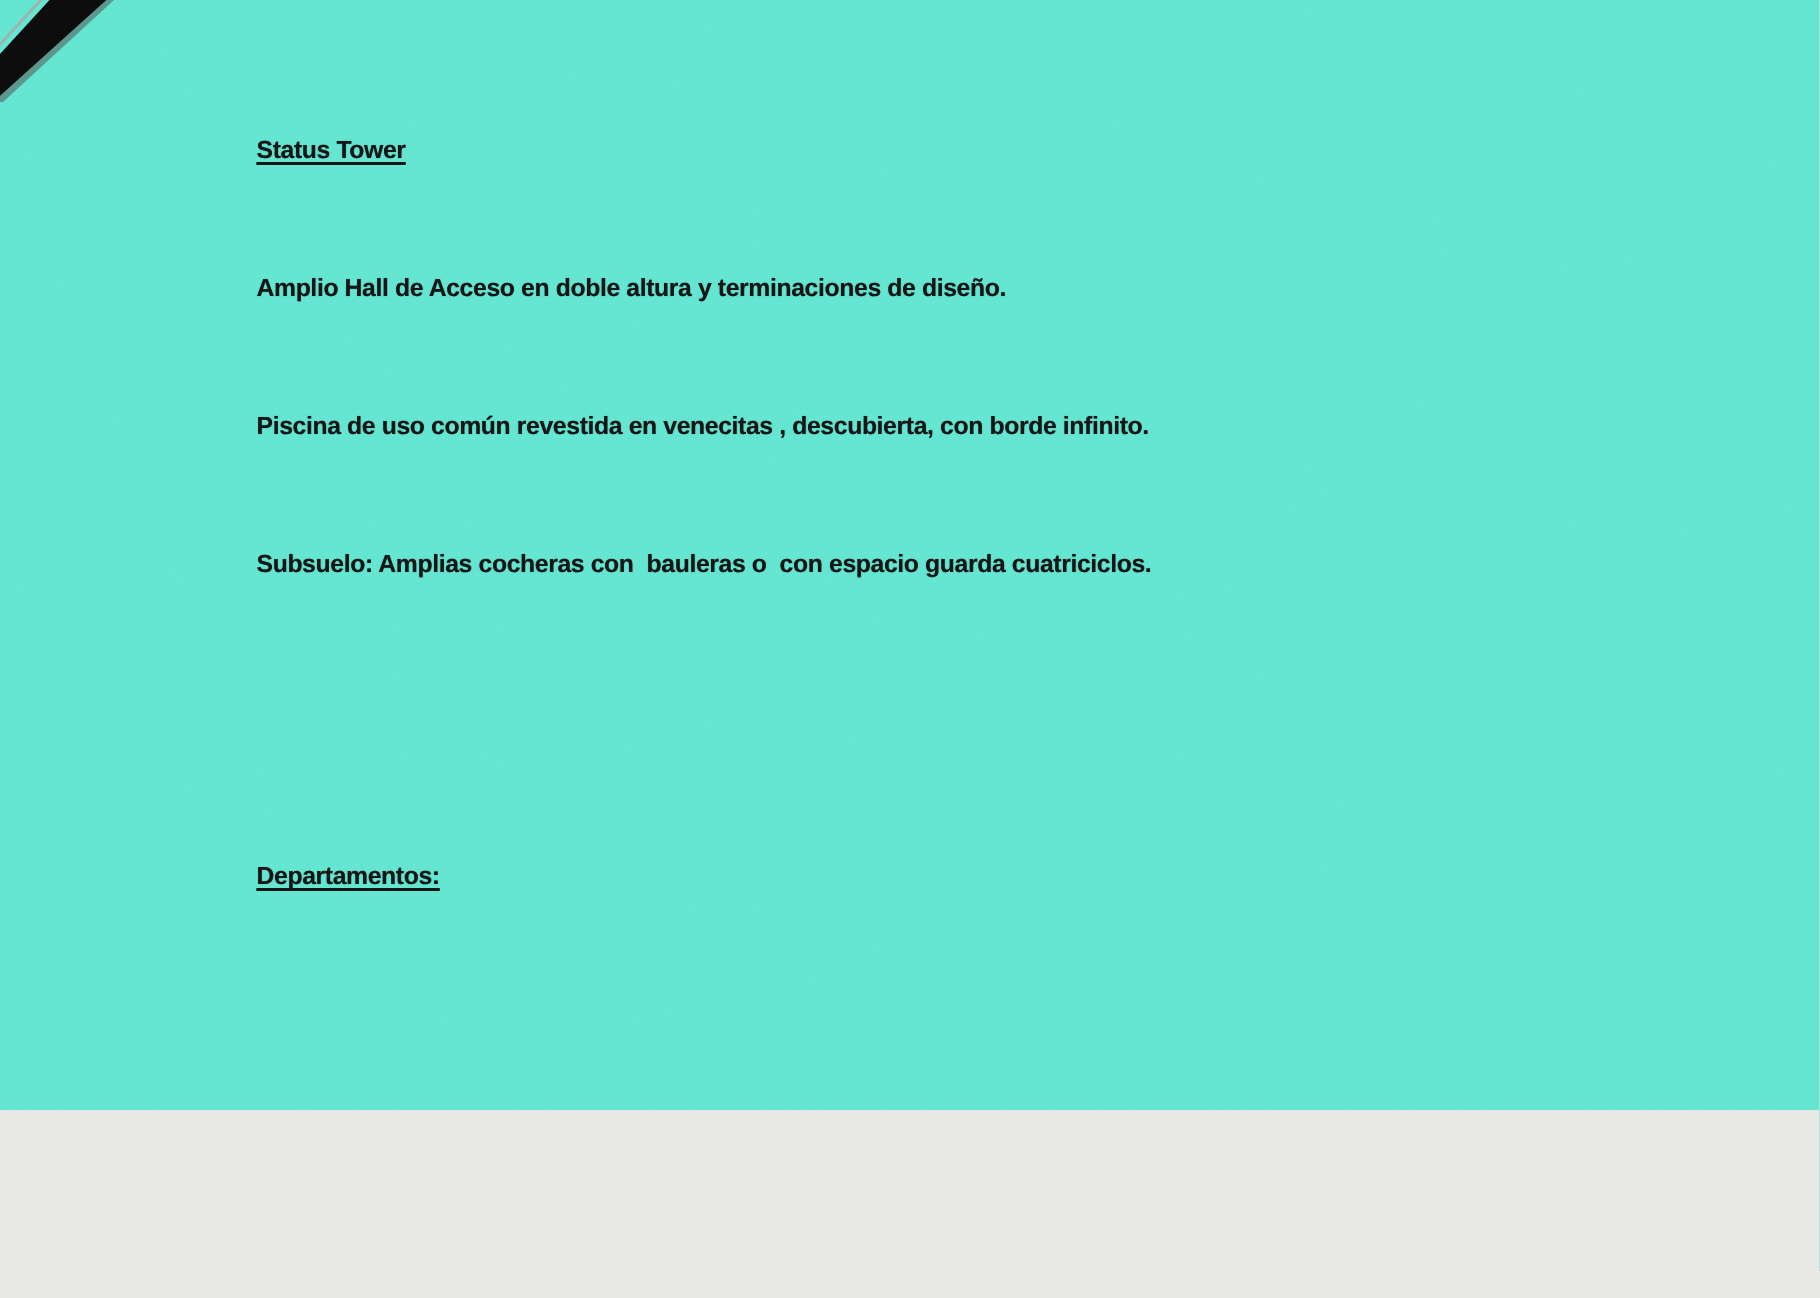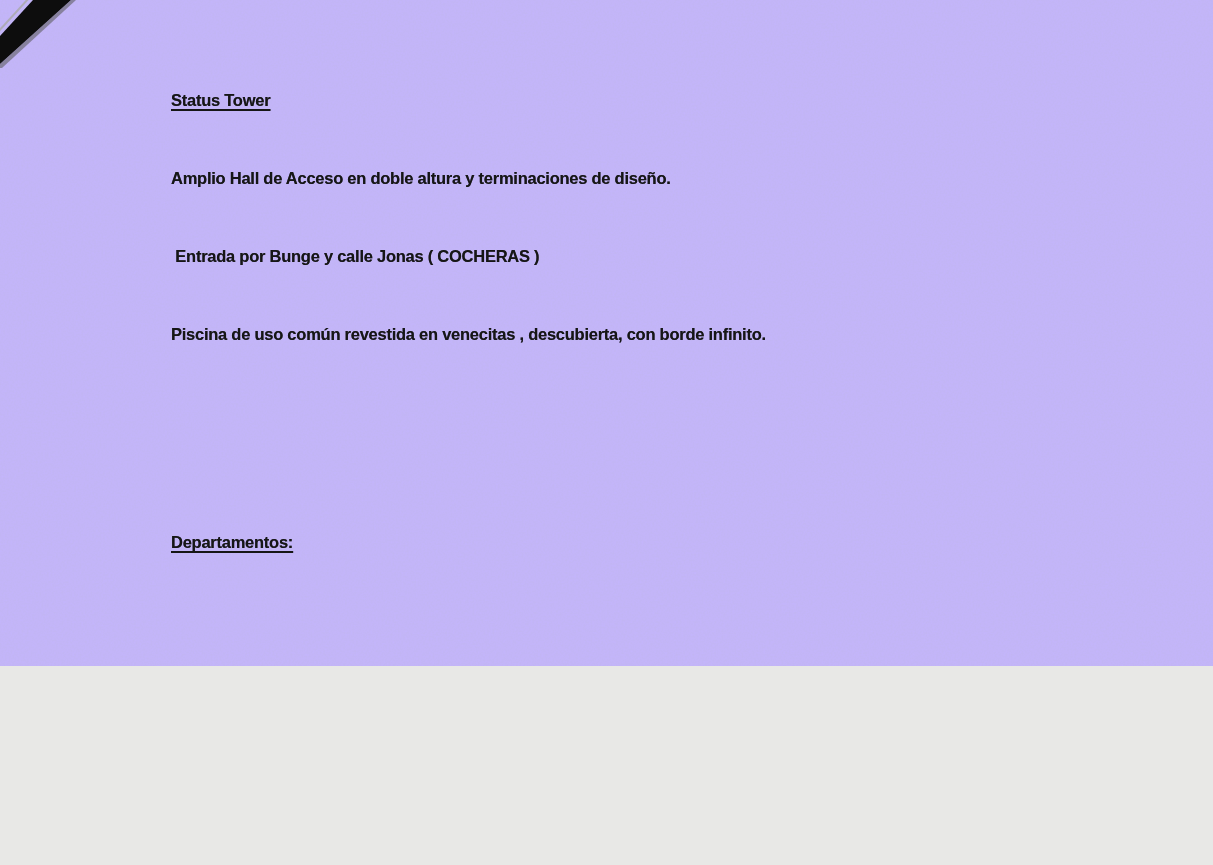--- a/index.html
+++ b/index.html
@@ -3,22 +3,22 @@
 <meta charset="utf-8">
 <style>
   html, body {
     margin: 0;
     padding: 0;
     background: #e8e8e6;
   }
   .page {
     position: relative;
     width: 1213px;
-    height: 666px;
-    background: #c4b5fd;
+    height: 740px;
+    background: #5eead4;
     overflow: hidden;
     font-family: "Liberation Sans", sans-serif;
   }
   .paper-texture {
     position: absolute;
     inset: 0;
     pointer-events: none;
   }
   .corner-mark {
     position: absolute;
@@ -38,21 +38,21 @@
     line-height: 26px;
     white-space: pre-wrap;
     text-shadow: 0 0 0.6px rgba(25,25,25,0.65);
   }
   .heading {
     font-weight: 700;
     text-decoration: underline;
     text-decoration-thickness: 2px;
     text-underline-offset: 3px;
   }
-  .spec-line { min-height: 26px; }
+  .spec-line { min-height: 26px; margin-top: 14px; }
   .blank-line { height: 26px; }
 </style>
 </head>
 <body>
 
 <div class="page">
 
   <svg class="paper-texture" width="1213" height="865" aria-hidden="true">
     <filter id="grain">
       <feTurbulence type="fractalNoise" baseFrequency="0.55" numOctaves="2" stitchTiles="stitch"></feTurbulence>
@@ -64,22 +64,22 @@
   <svg class="corner-mark" width="150" height="130" aria-hidden="true">
     <line x1="29" y1="-2" x2="-3" y2="33" stroke="#a9a9a7" stroke-width="2" opacity="0.8"></line>
     <polygon points="33,0 71,0 0,64 0,36" fill="#0d0d0d"></polygon>
     <polygon points="71,0 76,0 2,68 0,68 0,64" fill="#555553" opacity="0.55"></polygon>
   </svg>
 
   <div class="content">
 
     <div class="heading">Status Tower</div>
     <div class="spec-line">Amplio Hall de Acceso en doble altura y terminaciones de diseño.</div>
-    <div class="spec-line"> Entrada por Bunge y calle Jonas ( COCHERAS )</div>
     <div class="spec-line">Piscina de uso común revestida en venecitas , descubierta, con borde infinito.</div>
+    <div class="spec-line">Subsuelo: Amplias cocheras con  bauleras o  con espacio guarda cuatriciclos.</div>
 
     <div class="blank-line"></div>
 
     <div class="heading">Departamentos:</div>
     
     
     
     
     
     

